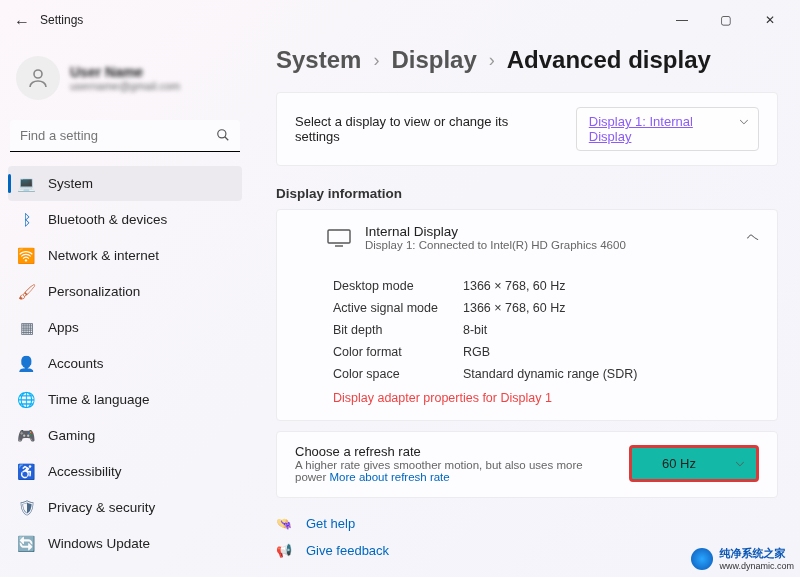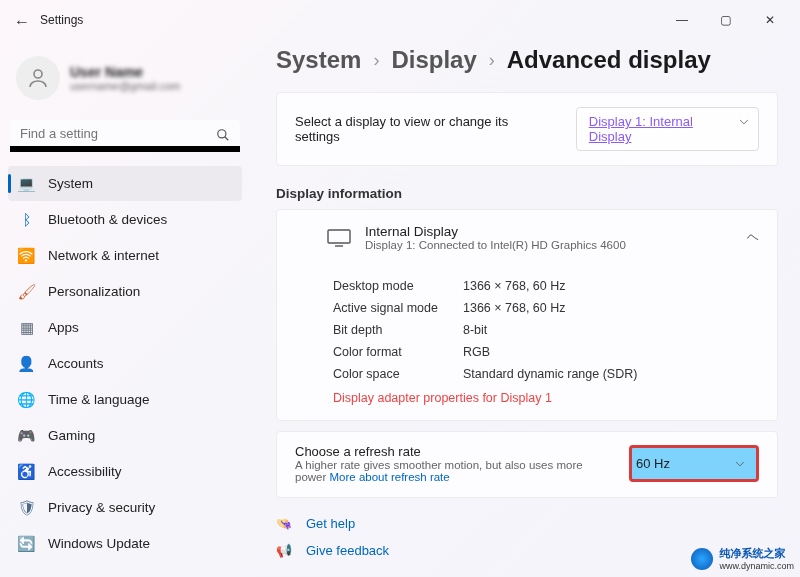--- a/index.html
+++ b/index.html
@@ -10,21 +10,21 @@
 .titlebar .controls { margin-left: auto; display: flex; }
 .titlebar .ctrl { width: 44px; height: 30px; display: flex; align-items: center; justify-content: center; font-size: 12px; color: #333; cursor: pointer; }
 .main { display: flex; height: calc(100% - 40px); }
 .sidebar { width: 250px; padding: 8px 8px 8px 8px; }
 .profile { display: flex; align-items: center; gap: 10px; padding: 8px 8px 16px 8px; }
 .avatar { width: 44px; height: 44px; border-radius: 50%; background: #eee; display: flex; align-items: center; justify-content: center; color: #777; }
 .profile-text { filter: blur(2px); }
 .profile-name { font-size: 14px; font-weight: 600; color: #222; }
 .profile-email { font-size: 11px; color: #666; }
 .search { margin: 4px 2px 14px 2px; position: relative; }
-.search input { width: 100%; height: 32px; border: none; border-bottom: 6px solid #000000; background: #fcfbfd; border-radius: 4px 4px 0 0; padding: 0 30px 0 10px; font-size: 13px; color: #555; }
+.search input { width: 100%; height: 32px; border: none; border-bottom: 1px solid #000000; background: #fcfbfd; border-radius: 4px 4px 0 0; padding: 0 30px 0 10px; font-size: 13px; color: #555; }
 .search .sicon { position: absolute; right: 10px; top: 8px; color: #555; }
 .nav { display: flex; flex-direction: column; gap: 1px; }
 .nav-item { display: flex; align-items: center; gap: 12px; height: 35px; padding: 0 10px; border-radius: 4px; font-size: 13.5px; color: #222; cursor: pointer; position: relative; }
 .nav-item.selected { background: #eceaef; }
 .nav-item.selected::before { content: ""; position: absolute; left: 0; top: 8px; bottom: 8px; width: 3px; background: #0067c0; border-radius: 2px; }
 .nicon { width: 18px; height: 18px; display: flex; align-items: center; justify-content: center; font-size: 15px; }
 .content { flex: 1; padding: 6px 22px 0 26px; overflow: hidden; }
 .breadcrumb { display: flex; align-items: center; gap: 12px; font-size: 24px; font-weight: 600; color: #555; margin-bottom: 18px; }
 .breadcrumb .sep { color: #999; font-size: 18px; font-weight: 400; }
 .breadcrumb .current { color: #1a1a1a; }
@@ -44,21 +44,21 @@
 .info-body { margin-top: 24px; padding-left: 38px; }
 .info-row { display: flex; font-size: 12.5px; color: #333; line-height: 22px; }
 .info-row .k { width: 130px; }
 .info-row .v { color: #333; }
 .adapter-link { color: #ef4444; font-size: 12.5px; margin-top: 6px; display: inline-block; cursor: pointer; }
 .refresh-card { padding: 12px 18px 14px 18px; display: flex; align-items: center; gap: 20px; margin-top: 10px; }
 .refresh-text { flex: 1; }
 .refresh-title { font-size: 13px; color: #222; }
 .refresh-sub { font-size: 11.5px; color: #666; }
 .refresh-sub a { color: #0067c0; text-decoration: none; cursor: pointer; }
-.refresh-dd { border: 3px solid #d93a3a; border-radius: 4px; padding: 8px 34px 8px 4px; font-size: 13px; color: #222; background: #7dd3fc; position: relative; width: 130px; cursor: pointer; }
+.refresh-dd { border: 3px solid #d93a3a; border-radius: 4px; padding: 8px 34px 8px 30px; font-size: 13px; color: #222; background: #14b8a6; position: relative; width: 130px; cursor: pointer; }
 .refresh-dd::after { content: "⌵"; position: absolute; right: 12px; top: 8px; font-size: 11px; color: #555; }
 .footer-links { margin-top: 18px; display: flex; flex-direction: column; gap: 12px; }
 .footer-link { display: flex; align-items: center; gap: 12px; font-size: 13px; color: #0067c0; cursor: pointer; }
 .footer-link .flicon { width: 18px; color: #444; }
 .watermark { position: absolute; right: 6px; bottom: 6px; display: flex; align-items: center; gap: 6px; font-size: 11px; color: #0a57b5; }
 .watermark .logo { width: 22px; height: 22px; border-radius: 50%; background: radial-gradient(circle,#2aa6ff,#0a57b5); }
 </style>
 </head>
 <body>
 

